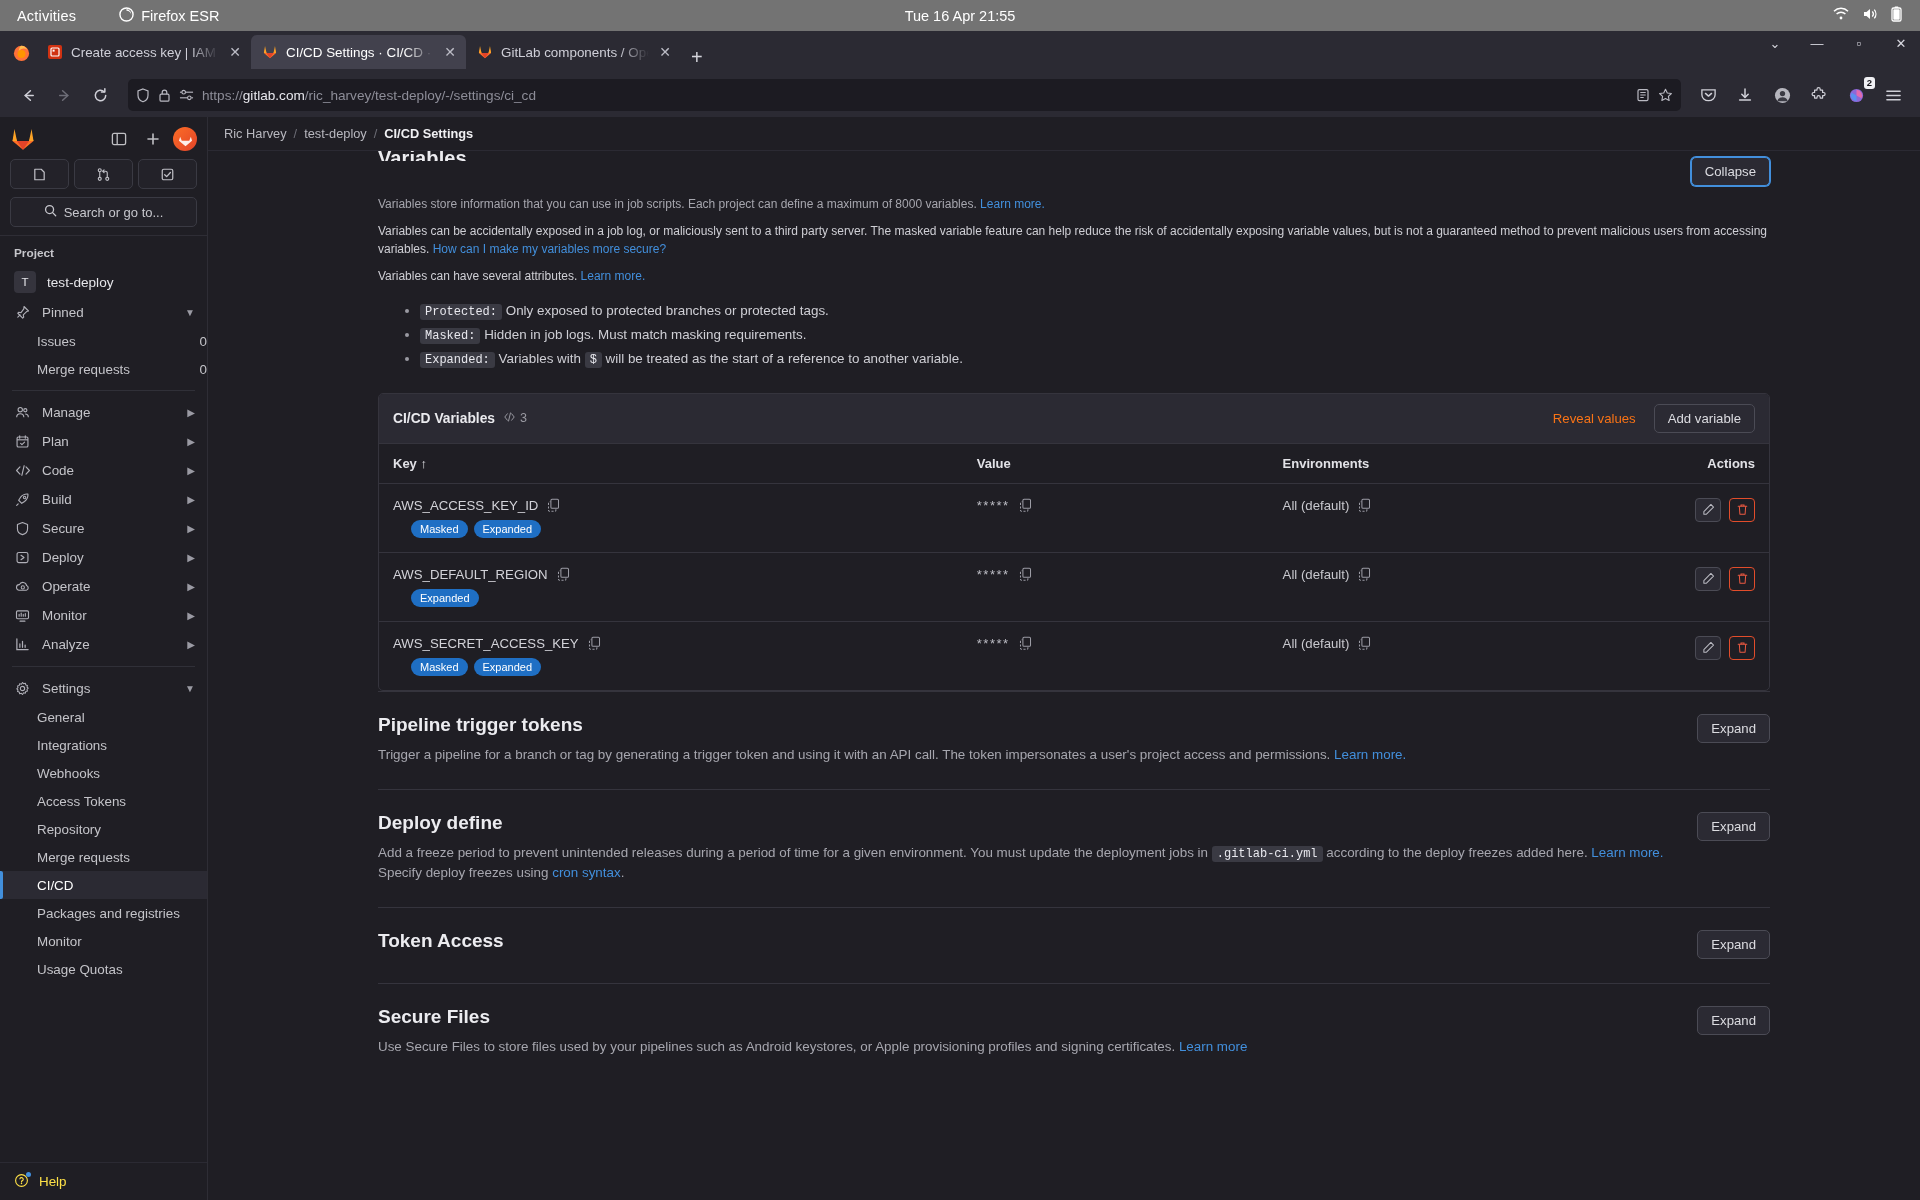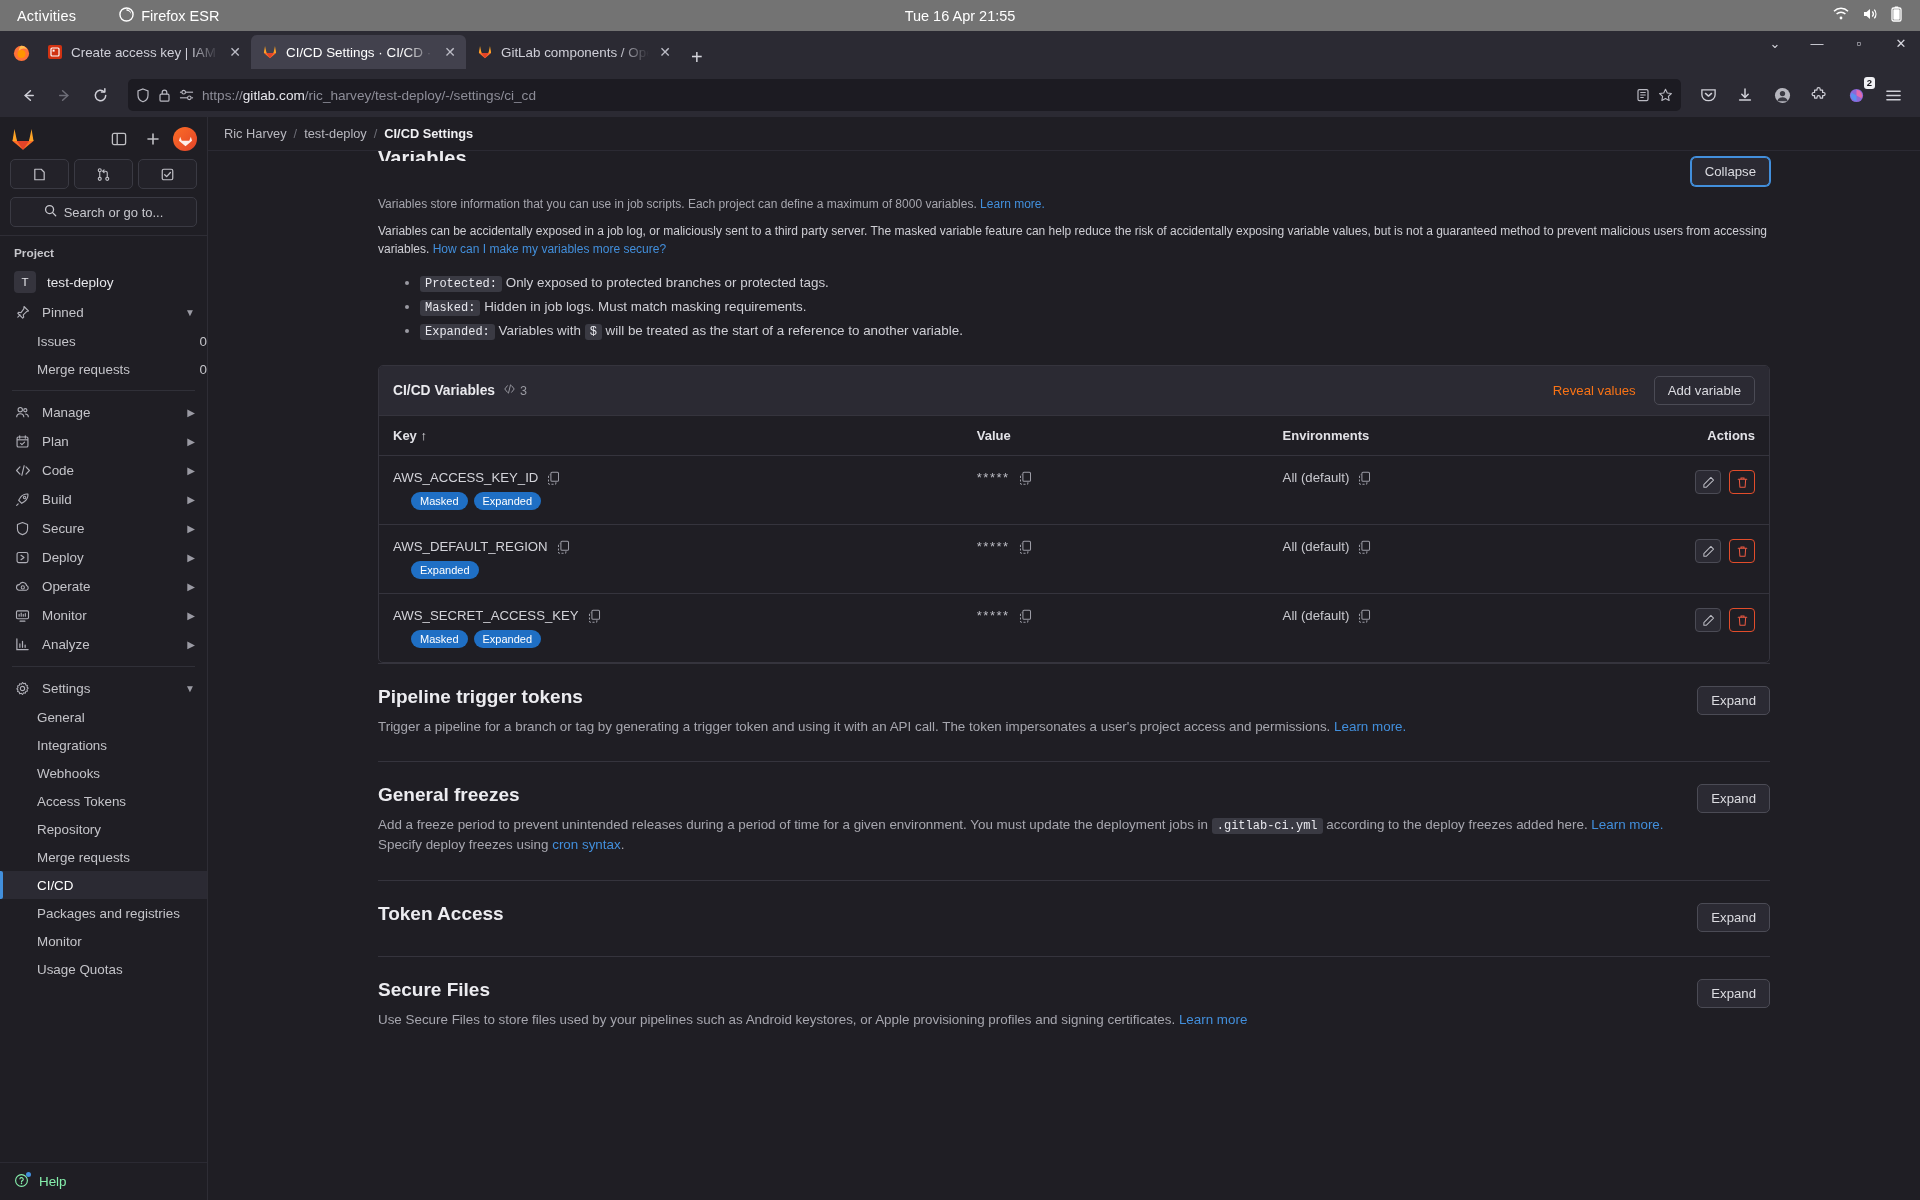--- a/index.html
+++ b/index.html
@@ -142,21 +142,21 @@
     background: #2b2a33; color: #fff;
   }
   .sb-sub.active::before {
     content:""; position: absolute; left: 0; width: 3px; height: 28px;
     background: #428fdc; border-radius: 0 2px 2px 0;
   }
   .sb-sub-wrap { position: relative; }
   .sb-sep { height: 1px; background: #303038; margin: 7px 12px; }
   .sb-help {
     display:flex; align-items:center; gap:10px; padding: 0 14px;
-    height: 38px; color: #86efac; font-size: 13.4px;
+    height: 38px; color: #fde047; font-size: 13.4px;
     border-top: 1px solid #2b2a33;
   }
   .help-dot { position:relative; }
   .help-dot::after {
     content:""; position:absolute; top:-1px; right:-2px; width:5px;height:5px;
     background:#428fdc; border-radius:50%;
   }
 
   
   .main { flex: 1; display: flex; flex-direction: column; min-width: 0; }
@@ -741,20 +741,24 @@
         <p class="desc">
           <span>Variables store information that you can use in job scripts. Each project can define a maximum of 8000 variables.</span>
           <a class="lnk" href="#">Learn more.</a>
         </p>
 
         <p class="desc bright">
           <span>Variables can be accidentally exposed in a job log, or maliciously sent to a third party server. The masked variable feature can help reduce the risk of accidentally exposing variable values, but is not a guaranteed method to prevent malicious users from accessing variables.</span>
           <a class="lnk" href="#">How can I make my variables more secure?</a>
         </p>
 
+        <p class="desc bright">
+          <span>Variables can have several attributes.</span>
+          <a class="lnk" href="#">Learn more.</a>
+        </p>
 
         <ul class="attrs">
           <li>
             <code class="inline">Protected:</code>
             <span>Only exposed to protected branches or protected tags.</span>
           </li>
           <li>
             <code class="inline">Masked:</code>
             <span>Hidden in job logs. Must match masking requirements.</span>
           </li>
@@ -975,21 +979,21 @@
             <p>
               <span>Trigger a pipeline for a branch or tag by generating a trigger token and using it with an API call. The token impersonates a user's project access and permissions.</span>
               <a class="lnk" href="#">Learn more.</a>
             </p>
           </div>
           <button class="btn">Expand</button>
         </div>
 
         <div class="sec">
           <div class="body">
-            <h3>General freezes</h3>
+            <h3>Deploy define</h3>
             <p>
               <span>Add a freeze period to prevent unintended releases during a period of time for a given environment. You must update the deployment jobs in</span>
               <code class="inline">.gitlab-ci.yml</code>
               <span>according to the deploy freezes added here.</span>
               <a class="lnk" href="#">Learn more.</a>
               <span>Specify deploy freezes using</span>
               <a class="lnk" href="#">cron syntax</a><span>.</span>
             </p>
           </div>
           <button class="btn">Expand</button>

